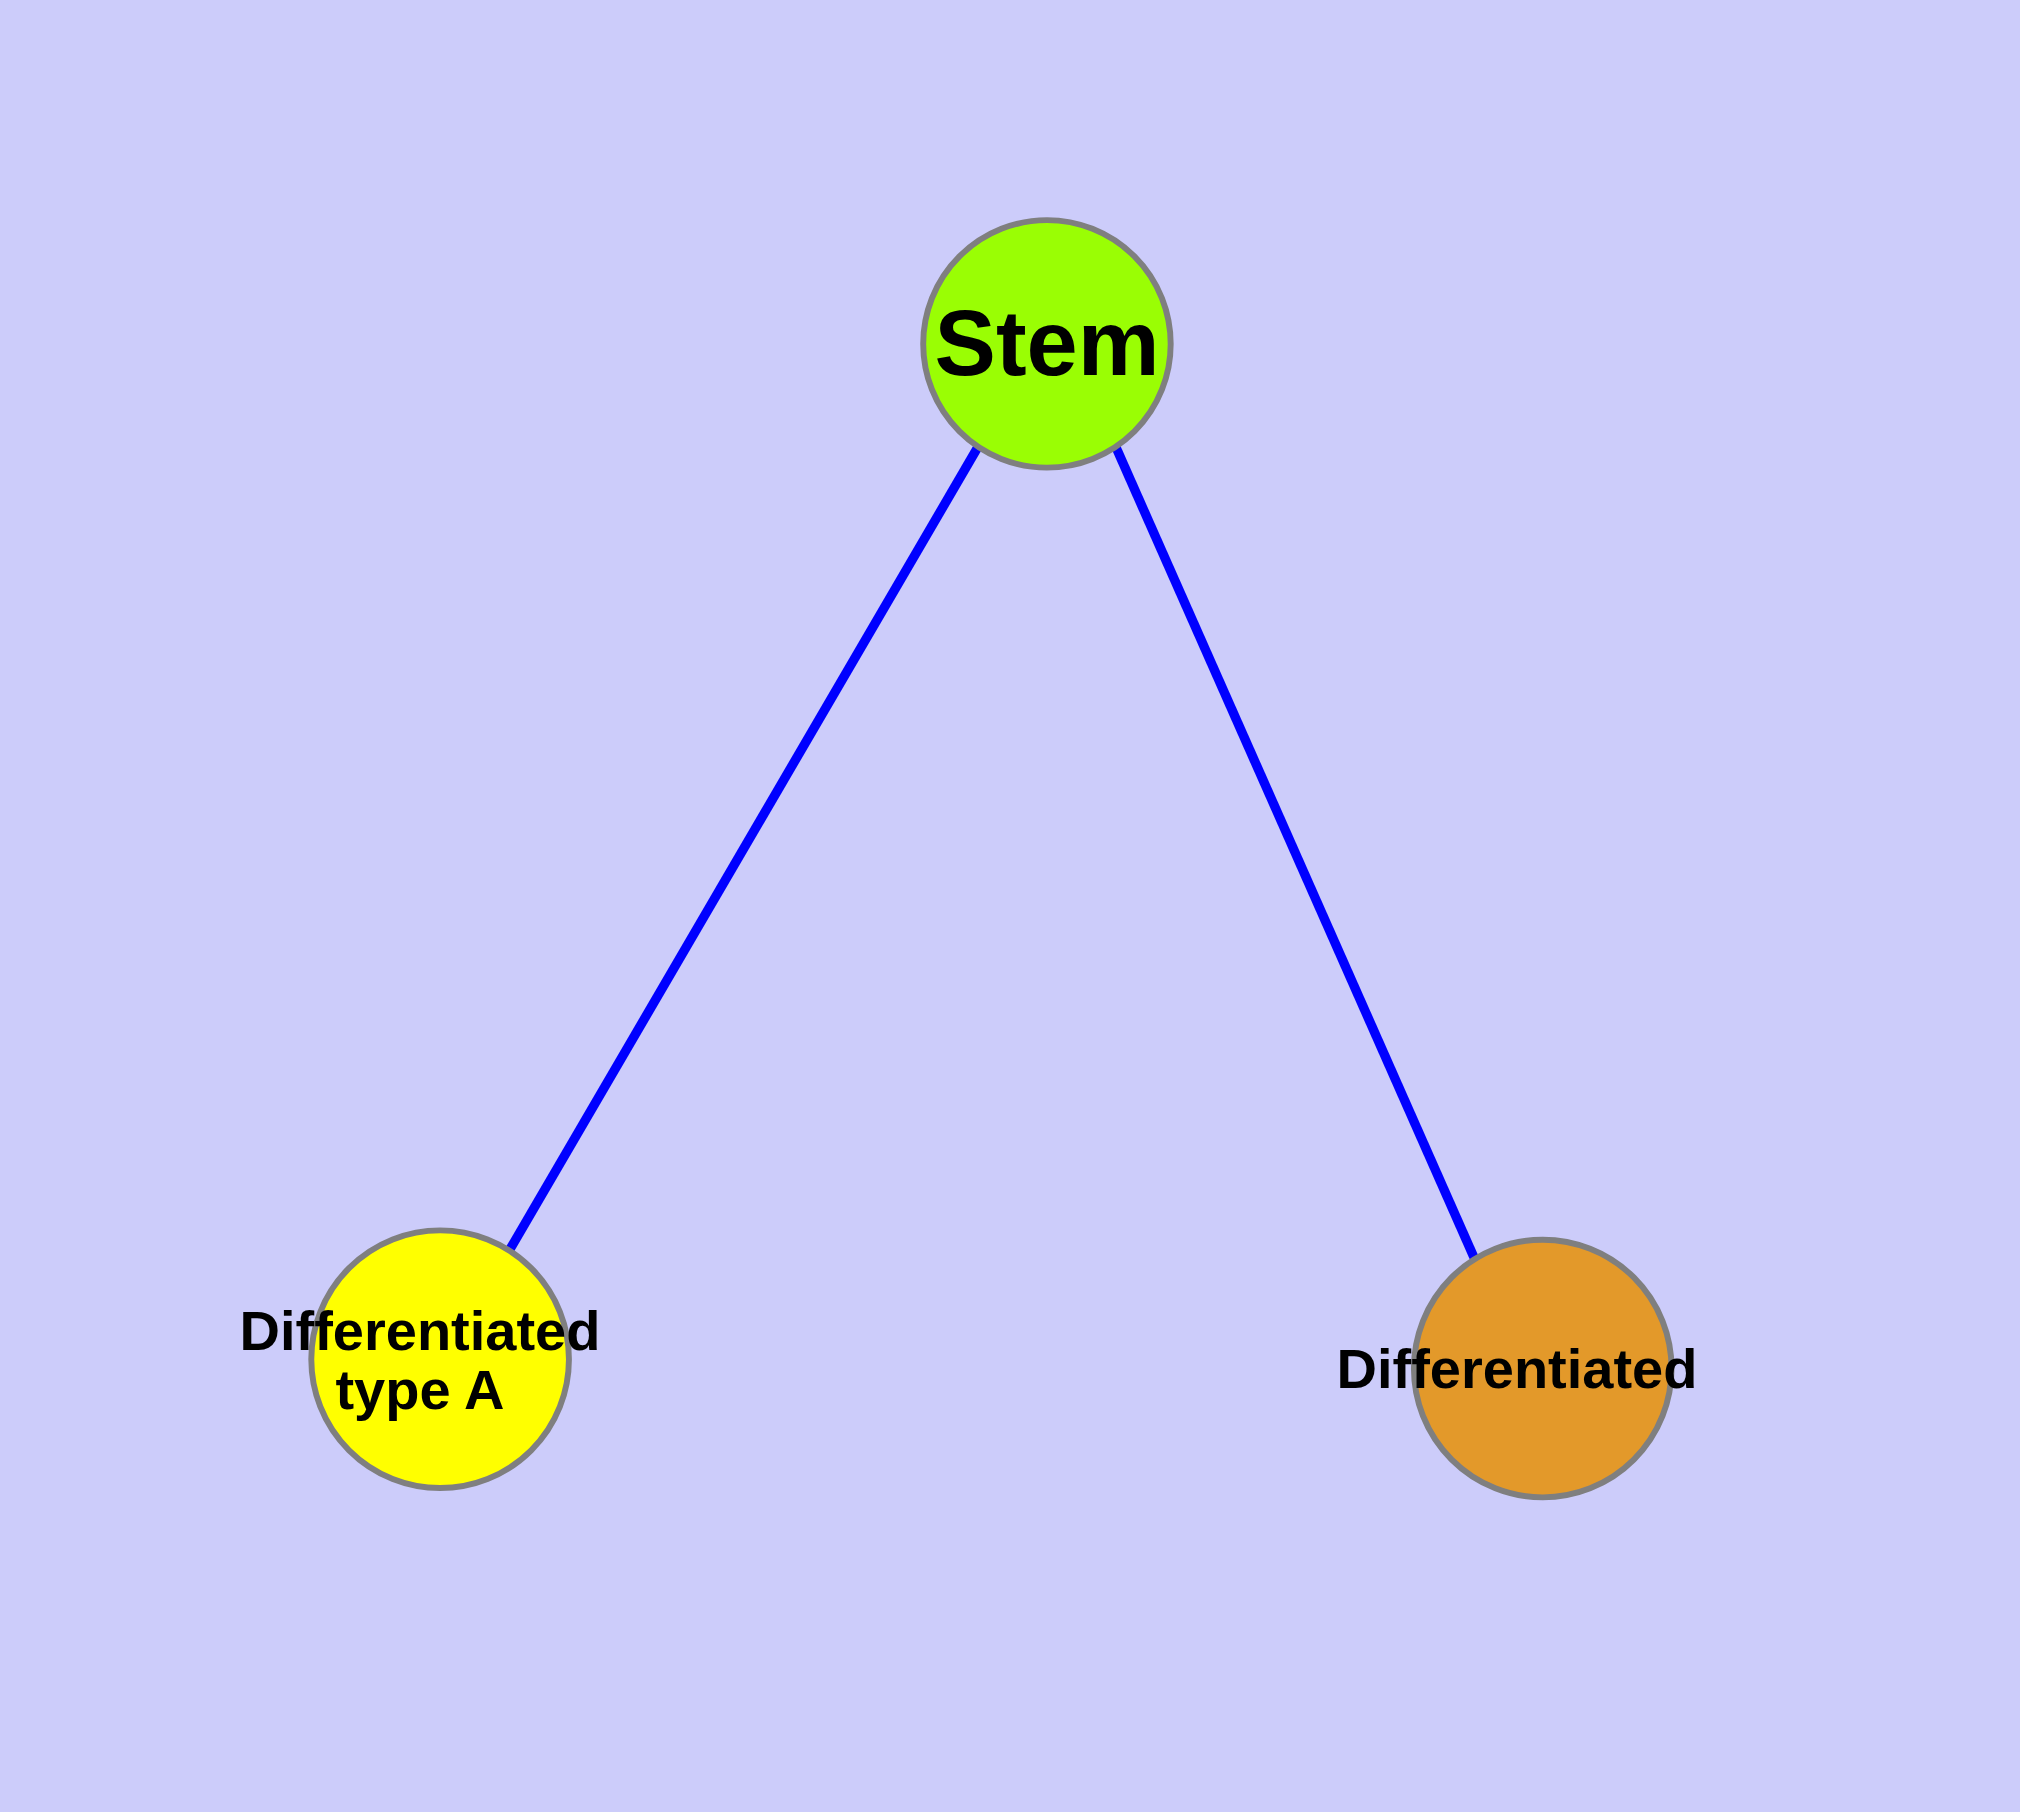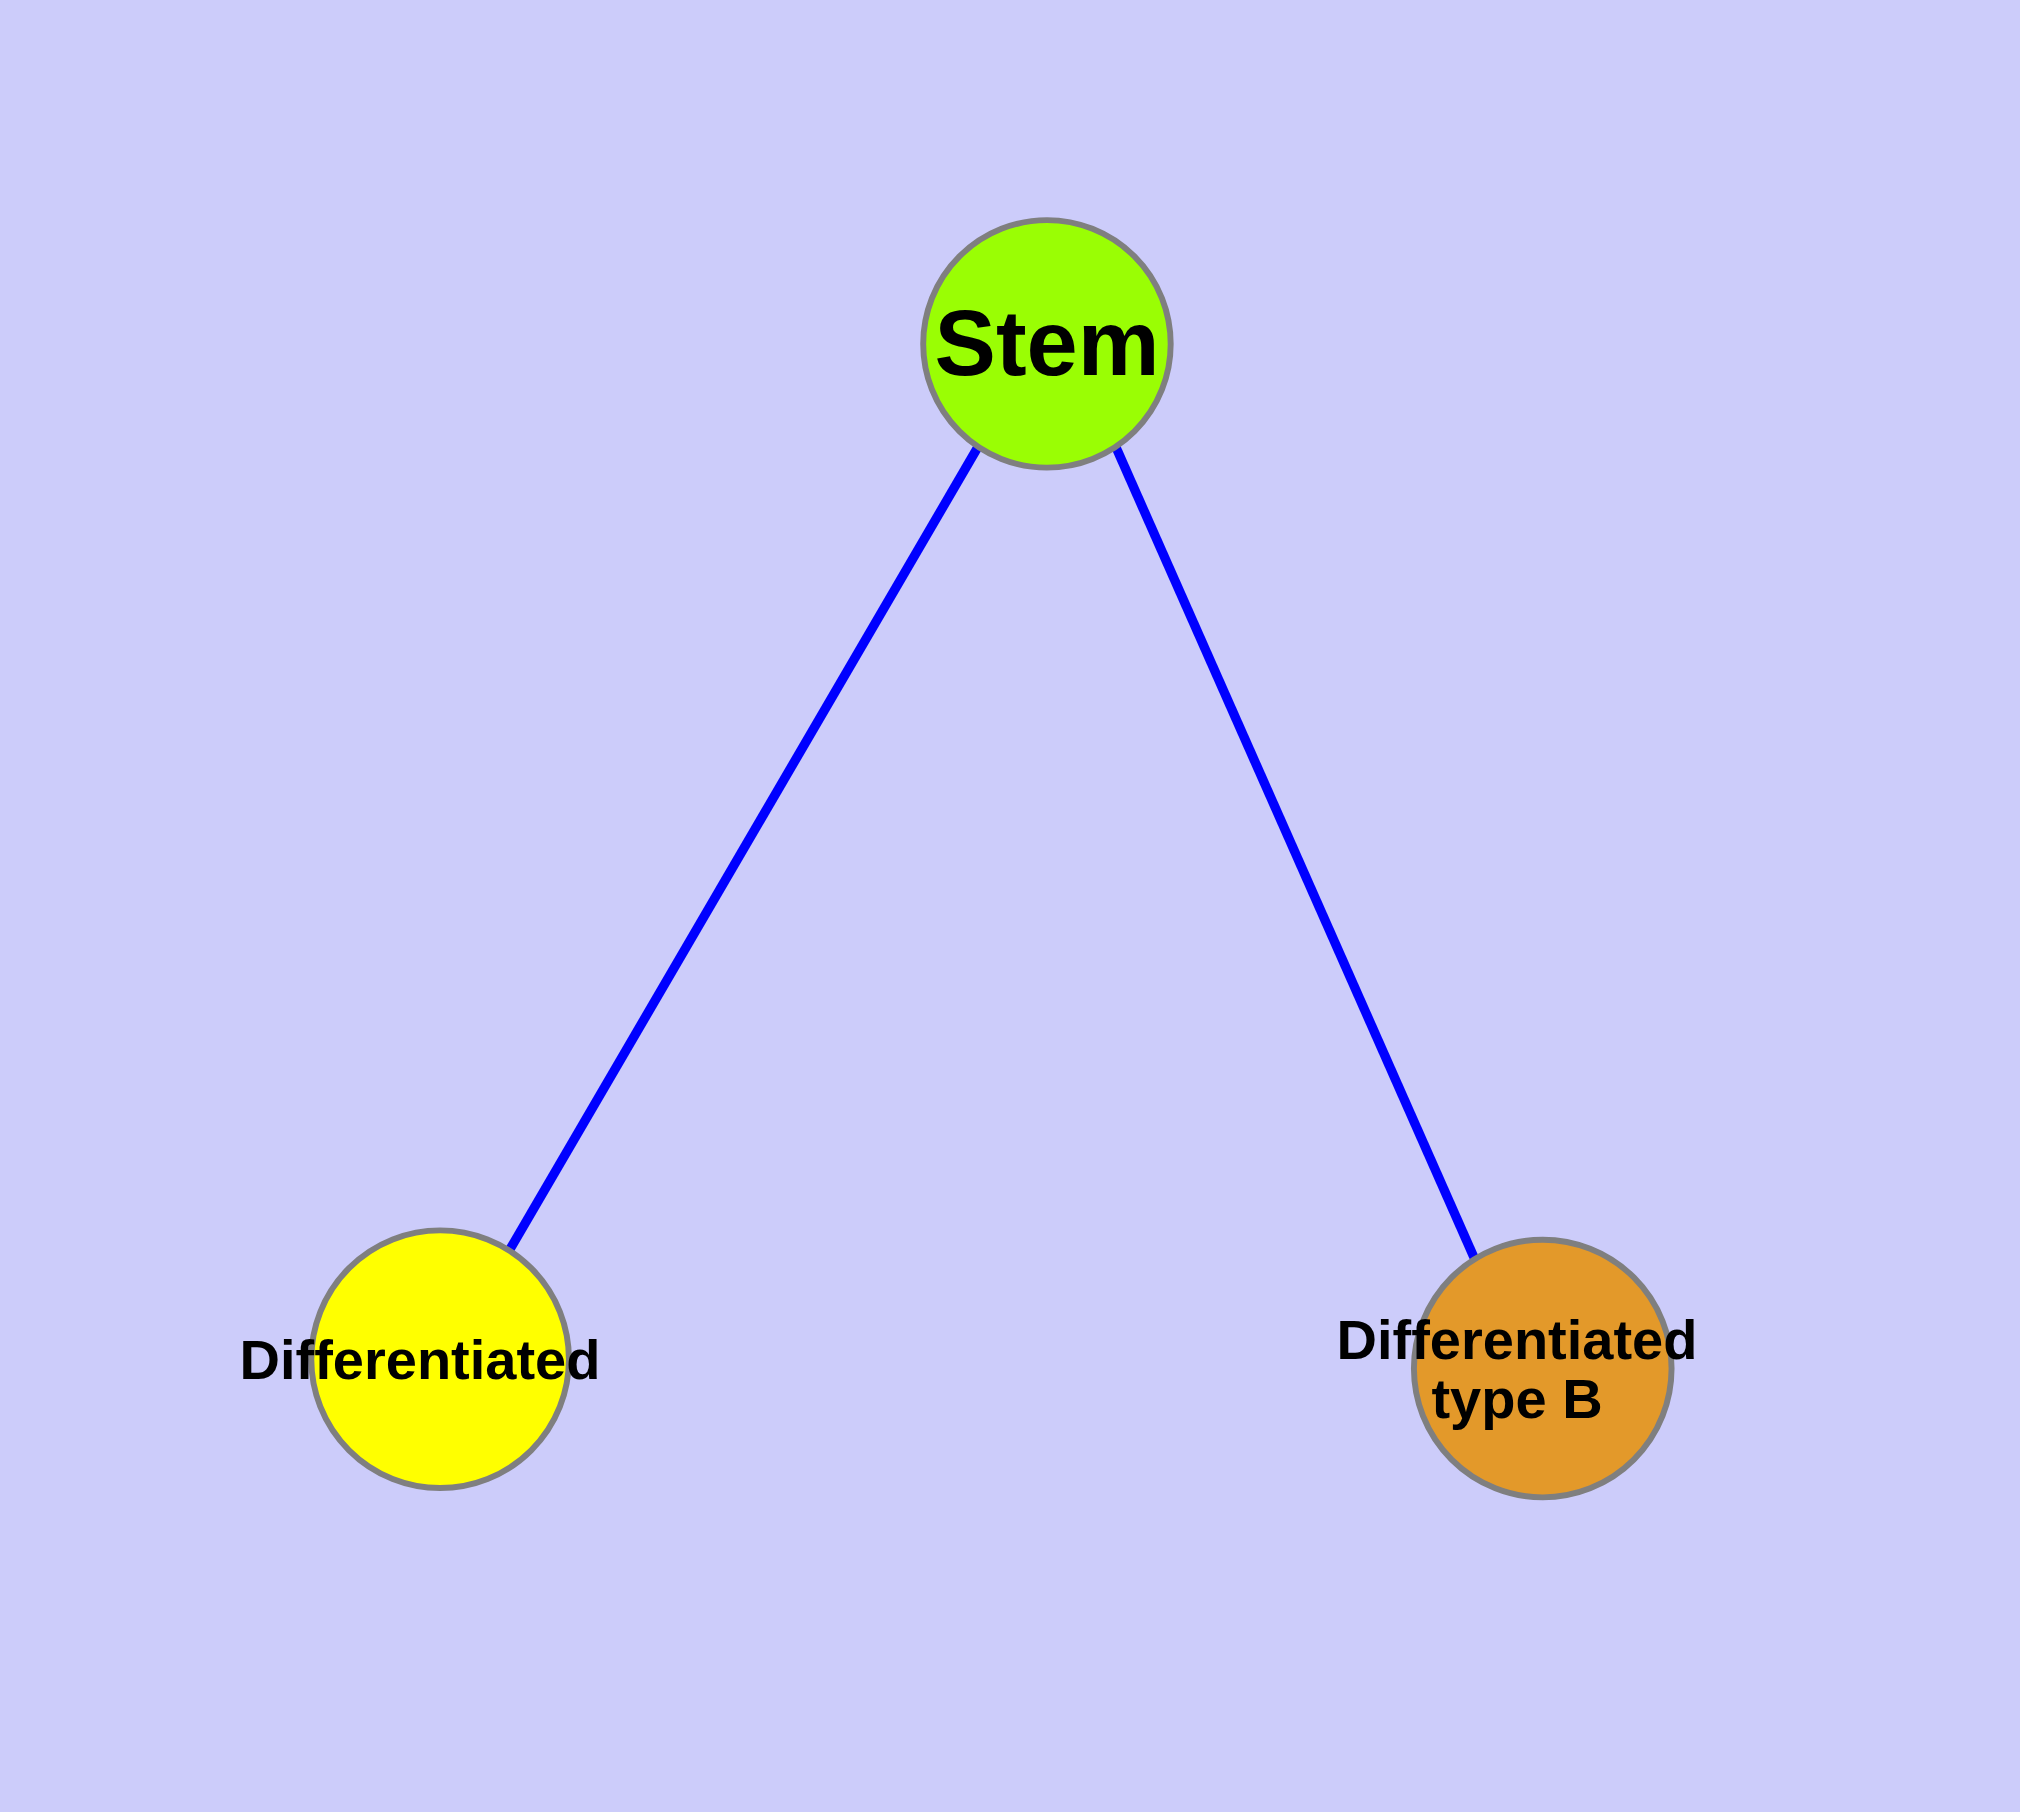--- a/index.html
+++ b/index.html
@@ -58,18 +58,18 @@
 
     <g>
       <circle cx="1235" cy="368" r="146" fill="#9afe04" stroke="#7f7f7f" stroke-width="7"></circle>
       <circle cx="519" cy="1566" r="152" fill="#ffff00" stroke="#7f7f7f" stroke-width="7"></circle>
       <circle cx="1820" cy="1577" r="152" fill="#e3992a" stroke="#7f7f7f" stroke-width="7"></circle>
     </g>
   </svg>
 
   <div class="node-label stem" style="left:1047px; top:312px;">Stem</div>
 
-  <div class="node-label diff" style="left:420px; top:1328px;"><span>Differentiated</span><br></div>
+  <div class="node-label diff" style="left:420px; top:1328px;"><span>Differentiated</span><br><span>type A</span></div>
 
-  <div class="node-label diff" style="left:1517px; top:1337px;"><span>Differentiated</span><br><span>type B</span></div>
+  <div class="node-label diff" style="left:1517px; top:1337px;"><span>Differentiated</span><br></div>
 
 </div>
 
 
 </body></html>

